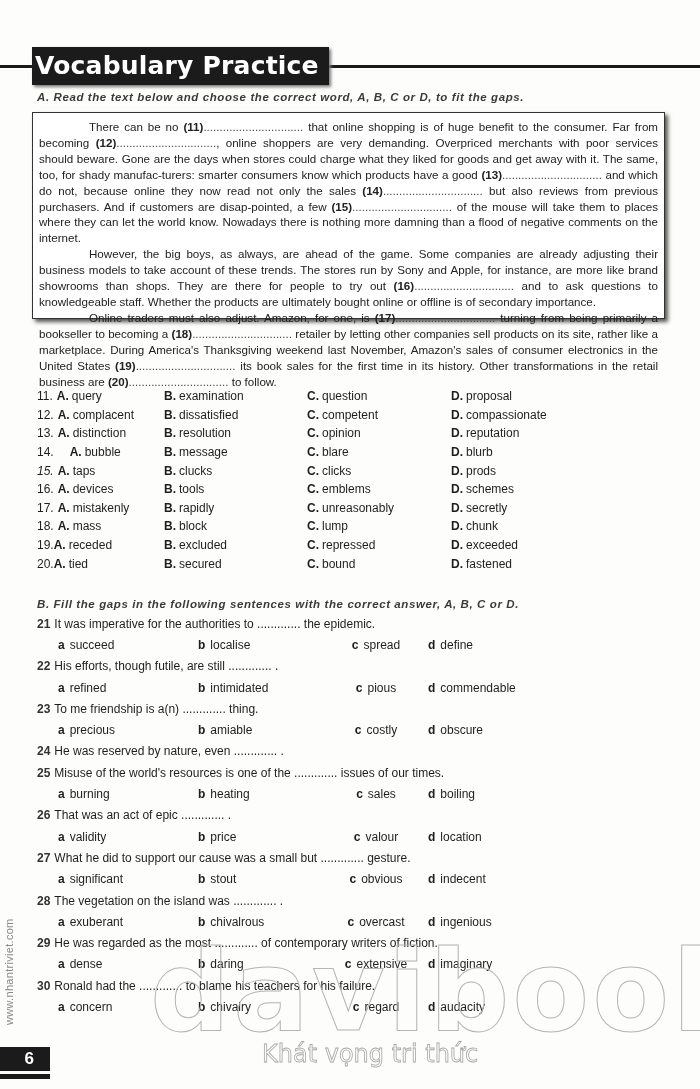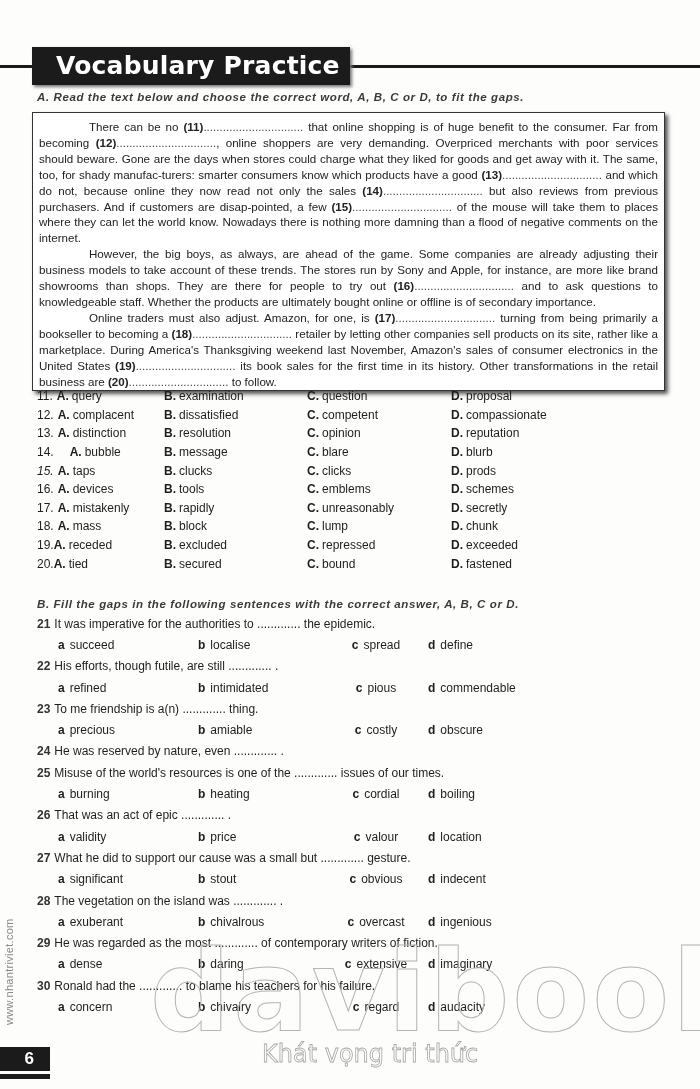--- a/index.html
+++ b/index.html
@@ -5,33 +5,33 @@
   html, body { margin: 0; padding: 0; }
   body {
     width: 700px; height: 1089px; position: relative; overflow: hidden;
     background: #fdfdfb; color: #1e1e1e;
     font-family: "Liberation Sans", sans-serif;
   }
   .rule-line {
     position: absolute; left: 0; right: 0; top: 65px; height: 3px; background: #1a1a1a;
   }
   .title-box {
-    position: absolute; left: 32px; top: 47px; height: 38px; padding: 0 10px 0 24px;
+    position: absolute; left: 32px; top: 47px; height: 38px; padding: 0 10px 0 3px;
     background: #1b1b1b; color: #fff; font-weight: bold; font-size: 25px;
     line-height: 38px; box-shadow: 2px 2px 3px #777; letter-spacing: 0.2px;
     font-family: "DejaVu Sans", sans-serif;
   }
   .instruction {
     position: absolute; font-style: italic; font-weight: bold; font-size: 11.5px;
     color: #3a3a3a; letter-spacing: 0.6px;
   }
   .instr-a { left: 37px; top: 91px; }
   .instr-b { left: 37px; top: 598px; }
   .passage {
-    position: absolute; left: 32px; top: 112px; width: 633px; height: 279px;
+    position: absolute; left: 32px; top: 112px; width: 633px; height: 207px;
     border: 1.5px solid #333; background: #fff;
     box-shadow: 3px 3px 4px #555;
     font-size: 11.6px; line-height: 15.9px; padding: 6px 6px 0 6px; box-sizing: border-box;
     font-family: "Liberation Sans", sans-serif; color: #222; text-align: justify;
   }
   .passage p { margin: 0; text-indent: 50px; }
   .gap { font-weight: bold; }
   .dots { letter-spacing: 0; color: #444; }
   .q-grid {
     position: absolute; left: 37px; top: 387px; width: 560px;
@@ -190,21 +190,21 @@
       <span class="sn">24</span>
       <span>He was reserved by nature, even ............. .</span>
     </div>
     <div class="sq">
       <span class="sn">25</span>
       <span>Misuse of the world's resources is one of the ............. issues of our times.</span>
     </div>
     <div class="so">
       <span class="o1"><b>a</b><span>burning</span></span>
       <span class="o2"><b>b</b><span>heating</span></span>
-      <span class="o3"><b>c</b><span>cordial</span></span>
+      <span class="o3"><b>c</b><span>sales</span></span>
       <span class="o4"><b>d</b><span>boiling</span></span>
     </div>
     <div class="sq">
       <span class="sn">26</span>
       <span>That was an act of epic ............. .</span>
     </div>
     <div class="so">
       <span class="o1"><b>a</b><span>validity</span></span>
       <span class="o2"><b>b</b><span>price</span></span>
       <span class="o3"><b>c</b><span>valour</span></span>

